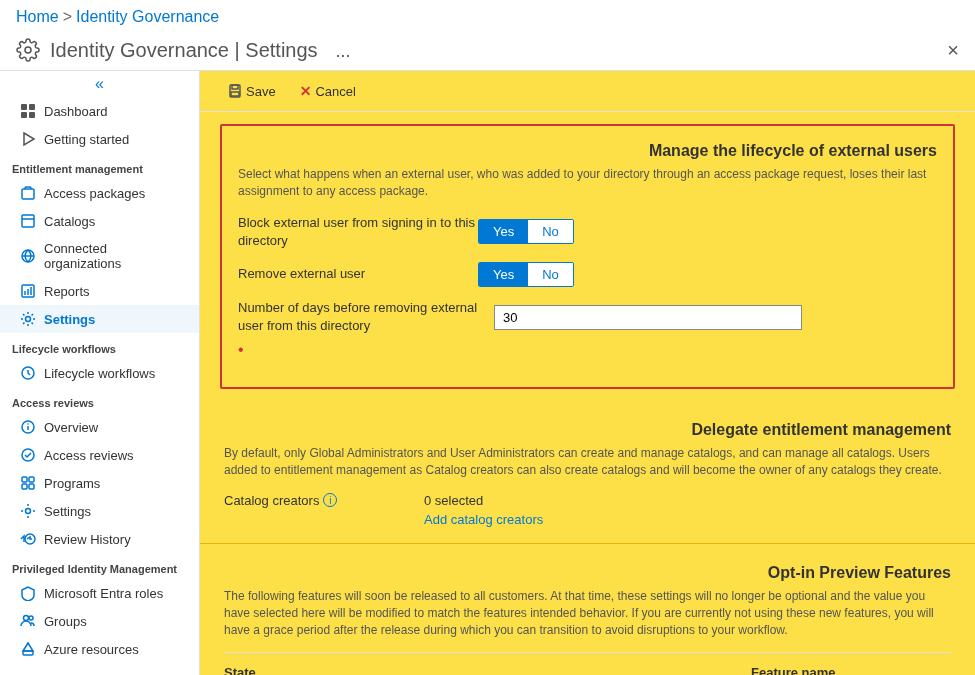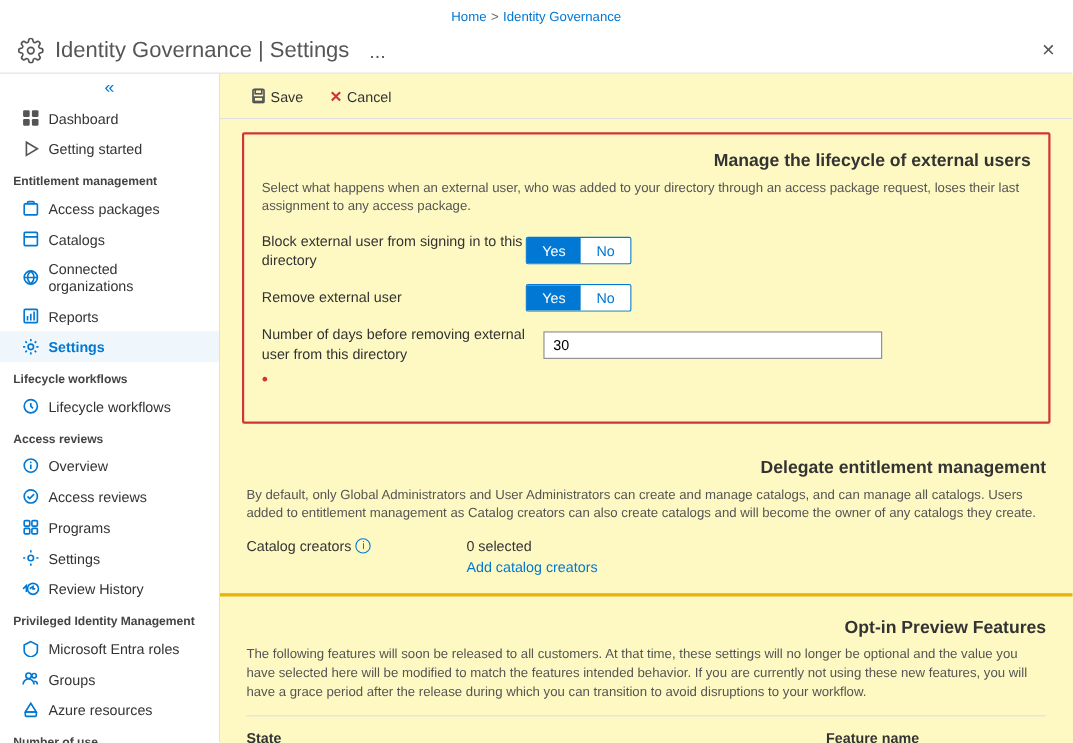--- a/index.html
+++ b/index.html
@@ -1,19 +1,19 @@
 <!DOCTYPE html>
 <html><head>
   <meta charset="utf-8">
   <style>
     * { box-sizing: border-box; margin: 0; padding: 0; }
     body { font-family: 'Segoe UI', sans-serif; font-size: 13px; color: #333; background: #fff; display: flex; flex-direction: column; height: 675px; overflow: hidden; }
     
     
-    .breadcrumb { padding: 8px 16px; font-size: 12px; color: #0078d4; display: flex; align-items: center; gap: 4px; justify-content: center; }
+    .breadcrumb { padding: 8px 16px; font-size: 16px; color: #0078d4; display: flex; align-items: center; gap: 4px; }
     .breadcrumb span { color: #666; }
     .breadcrumb a { color: #0078d4; text-decoration: none; }
     
     
     .page-header { display: flex; align-items: center; justify-content: space-between; padding: 4px 16px 8px; border-bottom: 1px solid #e0e0e0; }
     .page-header-left { display: flex; align-items: flex-end; gap: 10px; }
     .page-title { font-size: 20px; font-weight: 600; color: #333; }
     .page-title span { font-weight: 300; color: #555; }
     .gear-icon-header { width: 24px; height: 24px; color: #555; }
     .more-icon { font-size: 18px; color: #555; cursor: pointer; margin-left: 8px; }
@@ -24,21 +24,21 @@
     
     
     .sidebar { width: 200px; min-width: 200px; background: #fff; border-right: 1px solid #e0e0e0; overflow-y: auto; display: flex; flex-direction: column; }
     .sidebar-item { display: flex; align-items: center; gap: 8px; padding: 6px 20px; cursor: pointer; font-size: 13px; color: #333; }
     .sidebar-item.active { background: #eff6fc; color: #0078d4; font-weight: 600; }
     .sidebar-section-label { padding: 10px 12px 4px; font-size: 11px; font-weight: 700; color: #444; text-transform: none; }
     .sidebar-icon { width: 16px; height: 16px; display: flex; align-items: center; justify-content: center; flex-shrink: 0; }
     .sidebar-wrapper { position: relative; }
     
     
-    .content { flex: 1; overflow-y: auto; background: #fef9c3; }
+    .content { flex: 1; overflow-y: auto; background: #fde047; }
     
     
     .toolbar { display: flex; align-items: center; gap: 8px; padding: 8px 20px; border-bottom: 1px solid #e0e0e0; }
     .toolbar-btn { display: flex; align-items: center; gap: 4px; padding: 4px 8px; background: transparent; border: none; cursor: pointer; font-size: 13px; color: #333; }
     
     
     .lifecycle-box { border: 2px solid #d13438; border-radius: 2px; padding: 16px; margin: 12px 20px; }
     .section-title { font-size: 16px; font-weight: 600; margin-bottom: 6px; color: #333; text-align: right; }
     .section-desc { font-size: 12px; color: #555; margin-bottom: 14px; line-height: 1.4; }
     
@@ -49,21 +49,21 @@
     
     .toggle-group { display: flex; align-items: center; border: 1px solid #0078d4; border-radius: 2px; overflow: hidden; }
     .toggle-btn { padding: 4px 14px; font-size: 13px; cursor: pointer; border: none; background: #fff; color: #0078d4; }
     .toggle-btn.active { background: #0078d4; color: #fff; }
     
     
     .text-input { border: 1px solid #8a8886; padding: 4px 8px; font-size: 13px; width: 308px; }
     .required-dot { color: #d13438; font-size: 16px; margin-top: 2px; }
     
     
-    .delegate-section { padding: 20px 24px 16px; border-bottom: 3px solid #eab308; }
+    .delegate-section { padding: 20px 24px 16px; border-bottom: 1px solid #eab308; }
     .catalog-row { display: flex; align-items: flex-start; margin-top: 14px; }
     .catalog-label { display: flex; align-items: center; gap: 4px; width: 200px; min-width: 200px; font-size: 13px; color: #333; }
     .info-icon { width: 14px; height: 14px; border-radius: 50%; border: 1px solid #0078d4; color: #0078d4; font-size: 10px; display: flex; align-items: center; justify-content: center; cursor: pointer; }
     .catalog-value { display: flex; flex-direction: column; gap: 4px; }
     .add-link { color: #0078d4; text-decoration: none; font-size: 13px; cursor: pointer; }
     
     
     .optin-section { padding: 20px 24px 16px; }
     .feature-table-header { display: flex; gap: 0; border-top: 1px solid #e0e0e0; padding-top: 12px; margin-top: 8px; }
     .feature-col { font-size: 13px; font-weight: 600; color: #333; }

